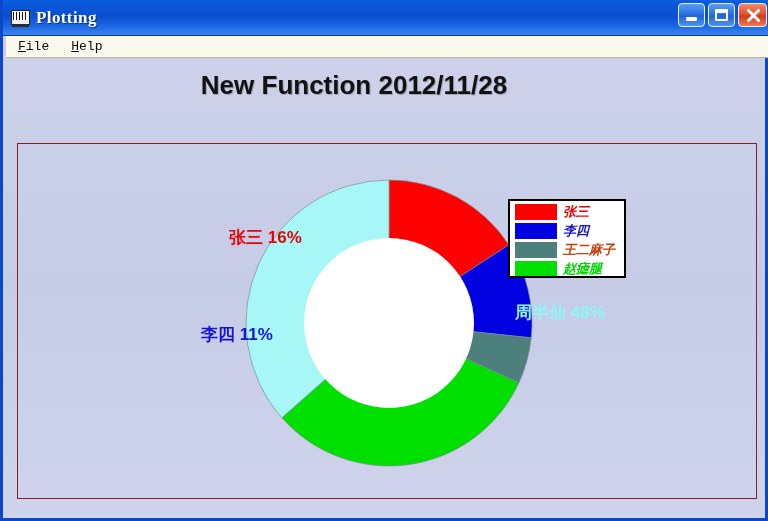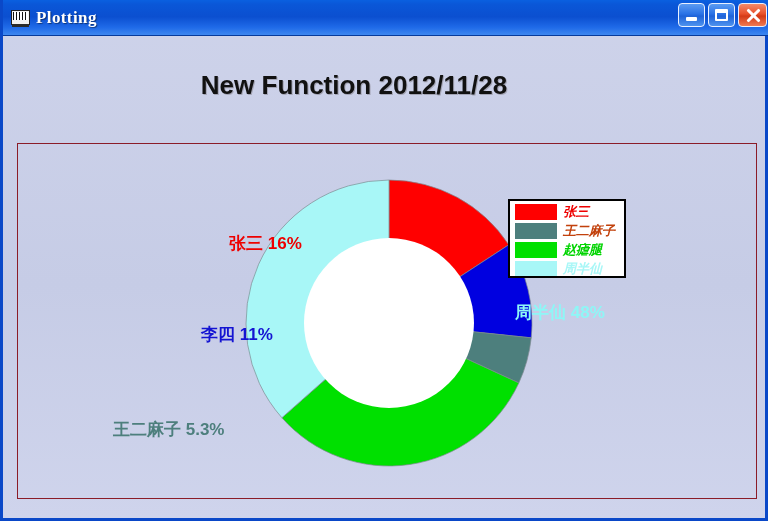--- a/index.html
+++ b/index.html
@@ -107,21 +107,21 @@
     border:1px solid #8b1c28;box-sizing:border-box;
   }
   
   .donut{position:absolute;left:242px;top:121px;width:288px;height:288px;}
   .donut svg{display:block;}
   
   .slice-label{
     position:absolute;font-size:17px;font-weight:bold;white-space:nowrap;
     font-family:"Liberation Sans",sans-serif;
   }
-  .lbl-zhangsan{left:226px;top:174px;color:#ee0000;}
+  .lbl-zhangsan{left:226px;top:168px;color:#ee0000;}
   .lbl-lisi{left:150px;top:265px;color:#1414d2;}
   .lbl-wang{left:110px;top:360px;color:#4d7f7d;}
   .lbl-zhou{left:512px;top:243px;color:#8ef6f6;}
   
   .legend{
     position:absolute;left:505px;top:141px;width:118px;height:79px;
     border:2px solid #000;background:#ffffff;box-sizing:border-box;
     overflow:hidden;
   }
   .legend-row{display:flex;align-items:center;height:16px;margin-top:3px;}
@@ -149,20 +149,24 @@
         </div>
       <div class="tb-btn max">
           <span class="g"></span>
         </div>
       <div class="tb-btn close">
           <span class="g"></span>
         </div>
     </div>
   </div>
 
+  <div class="menubar">
+    <div class="menu-item"><u>F</u><span>ile</span></div>
+    <div class="menu-item"><u>H</u><span>elp</span></div>
+  </div>
 
   <div class="chart-wrap">
 
     <div class="chart-title">
       <span>New Function 2012/11/28</span>
     </div>
 
     <div class="plot-frame"></div>
 
     <div class="donut">
@@ -173,30 +177,33 @@
             <path d="M 144 144 L 286.23 158.83 A 143 143 0 0 1 273.82 203.95 Z" fill="#4d7f7d" stroke="#7e8a90" stroke-width="0.7"></path>
             <path d="M 144 144 L 273.82 203.95 A 143 143 0 0 1 36.88 238.74 Z" fill="#00e000" stroke="#7e8a90" stroke-width="0.7"></path>
             <path d="M 144 144 L 36.88 238.74 A 143 143 0 0 1 144.00 1.00 Z" fill="#a8f7f7" stroke="#7e8a90" stroke-width="0.7"></path>
           </g>
         <circle cx="144" cy="144" r="85" fill="#ffffff"></circle>
       </svg>
     </div>
 
     <div class="slice-label lbl-zhangsan" style="color: rgb(238, 0, 0);">张三 16%</div>
     <div class="slice-label lbl-lisi" style="color: rgb(20, 20, 210); margin-left: 48px;">李四 11%</div>
-    <div class="slice-label lbl-wang" style="color: rgb(77, 127, 125);">王二麻子 5.3%</div>
 
     <div class="slice-label lbl-zhou" style="color: rgb(142, 246, 246);">周半仙 48%</div>
 
     <div class="legend">
       <div class="legend-row">
         <span class="legend-sw" style="background: rgb(255, 0, 0);"></span>
         <span class="legend-txt" style="color: rgb(238, 0, 0);">张三</span>
       </div>
       <div class="legend-row">
+        <span class="legend-sw" style="background: rgb(0, 0, 224);"></span>
+        <span class="legend-txt" style="color: rgb(20, 20, 210);">李四</span>
+      </div>
+      <div class="legend-row">
         <span class="legend-sw" style="background: rgb(77, 127, 125);"></span>
         <span class="legend-txt" style="color: #c2410c;">王二麻子</span>
       </div>
       <div class="legend-row">
         <span class="legend-sw" style="background: rgb(0, 224, 0);"></span>
         <span class="legend-txt" style="color: rgb(0, 212, 0);">赵瘧腿</span>
       </div>
       <div class="legend-row">
         <span class="legend-sw" style="background: rgb(168, 247, 247);"></span>
         <span class="legend-txt" style="color: rgb(168, 247, 247);">周半仙</span>

